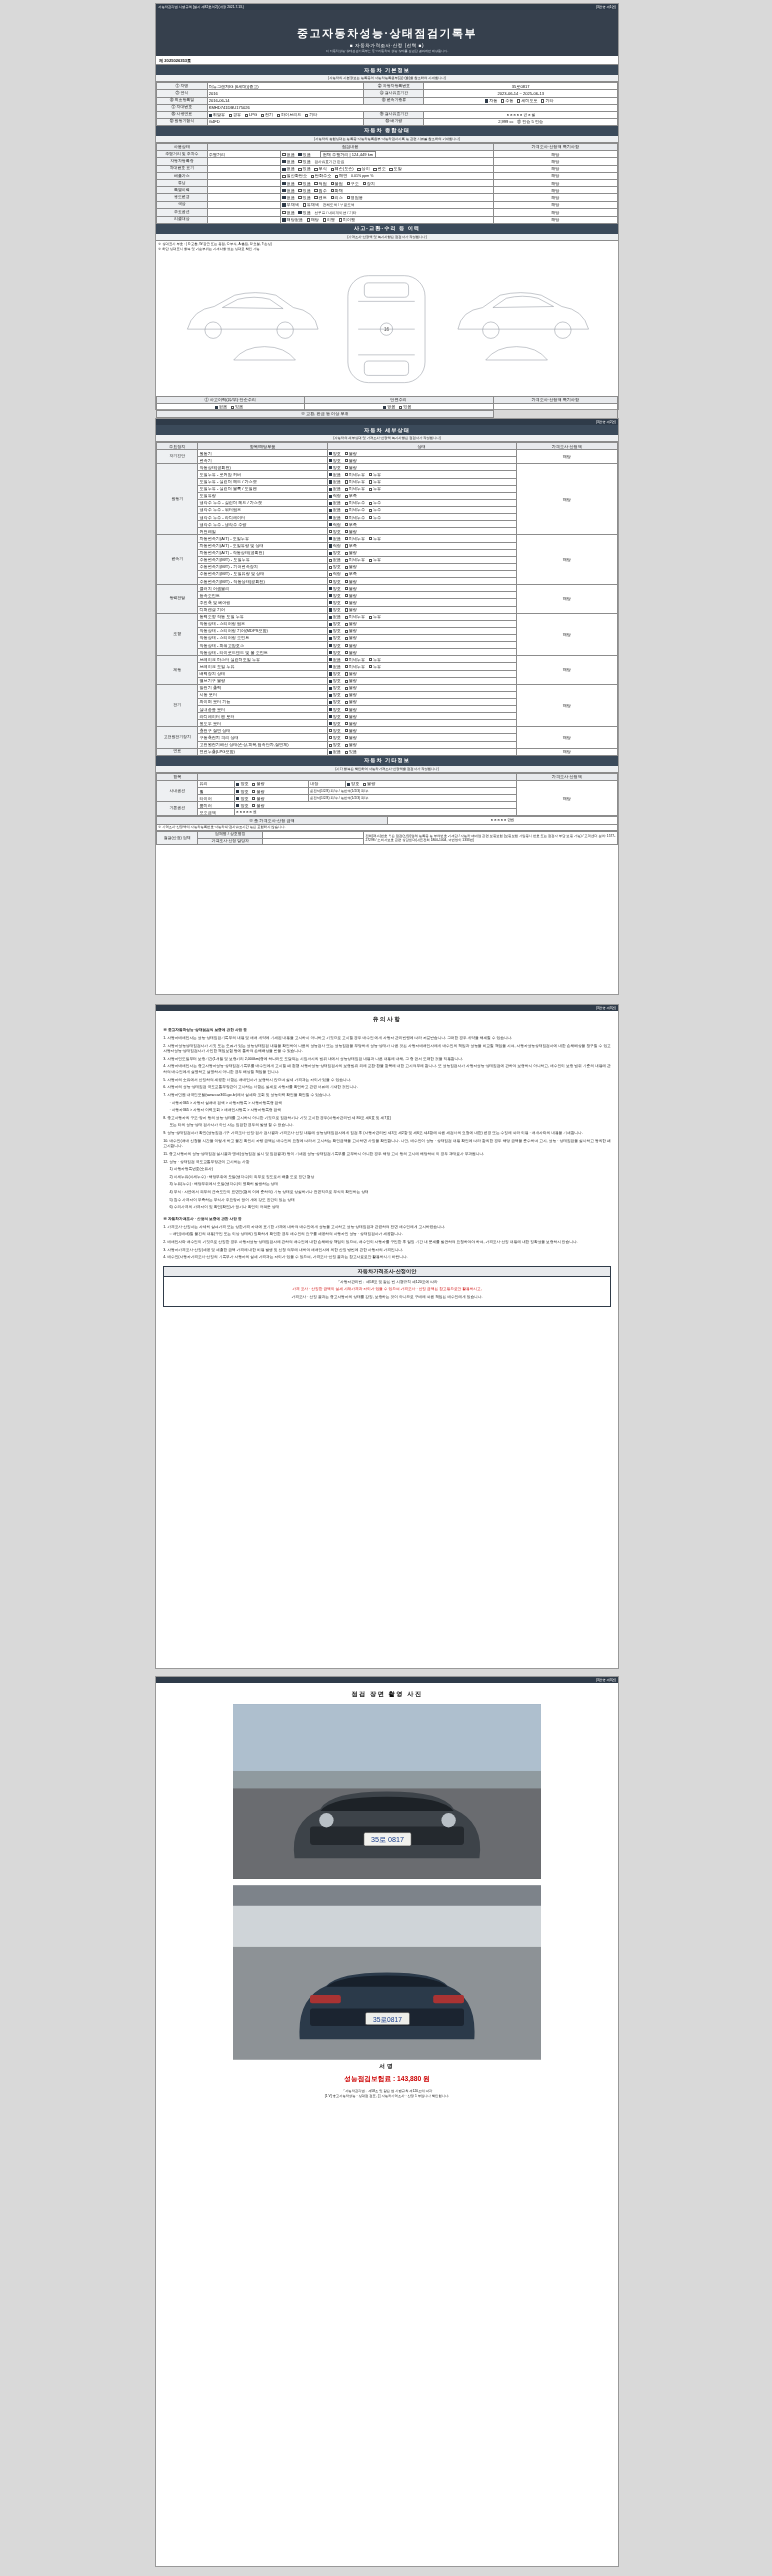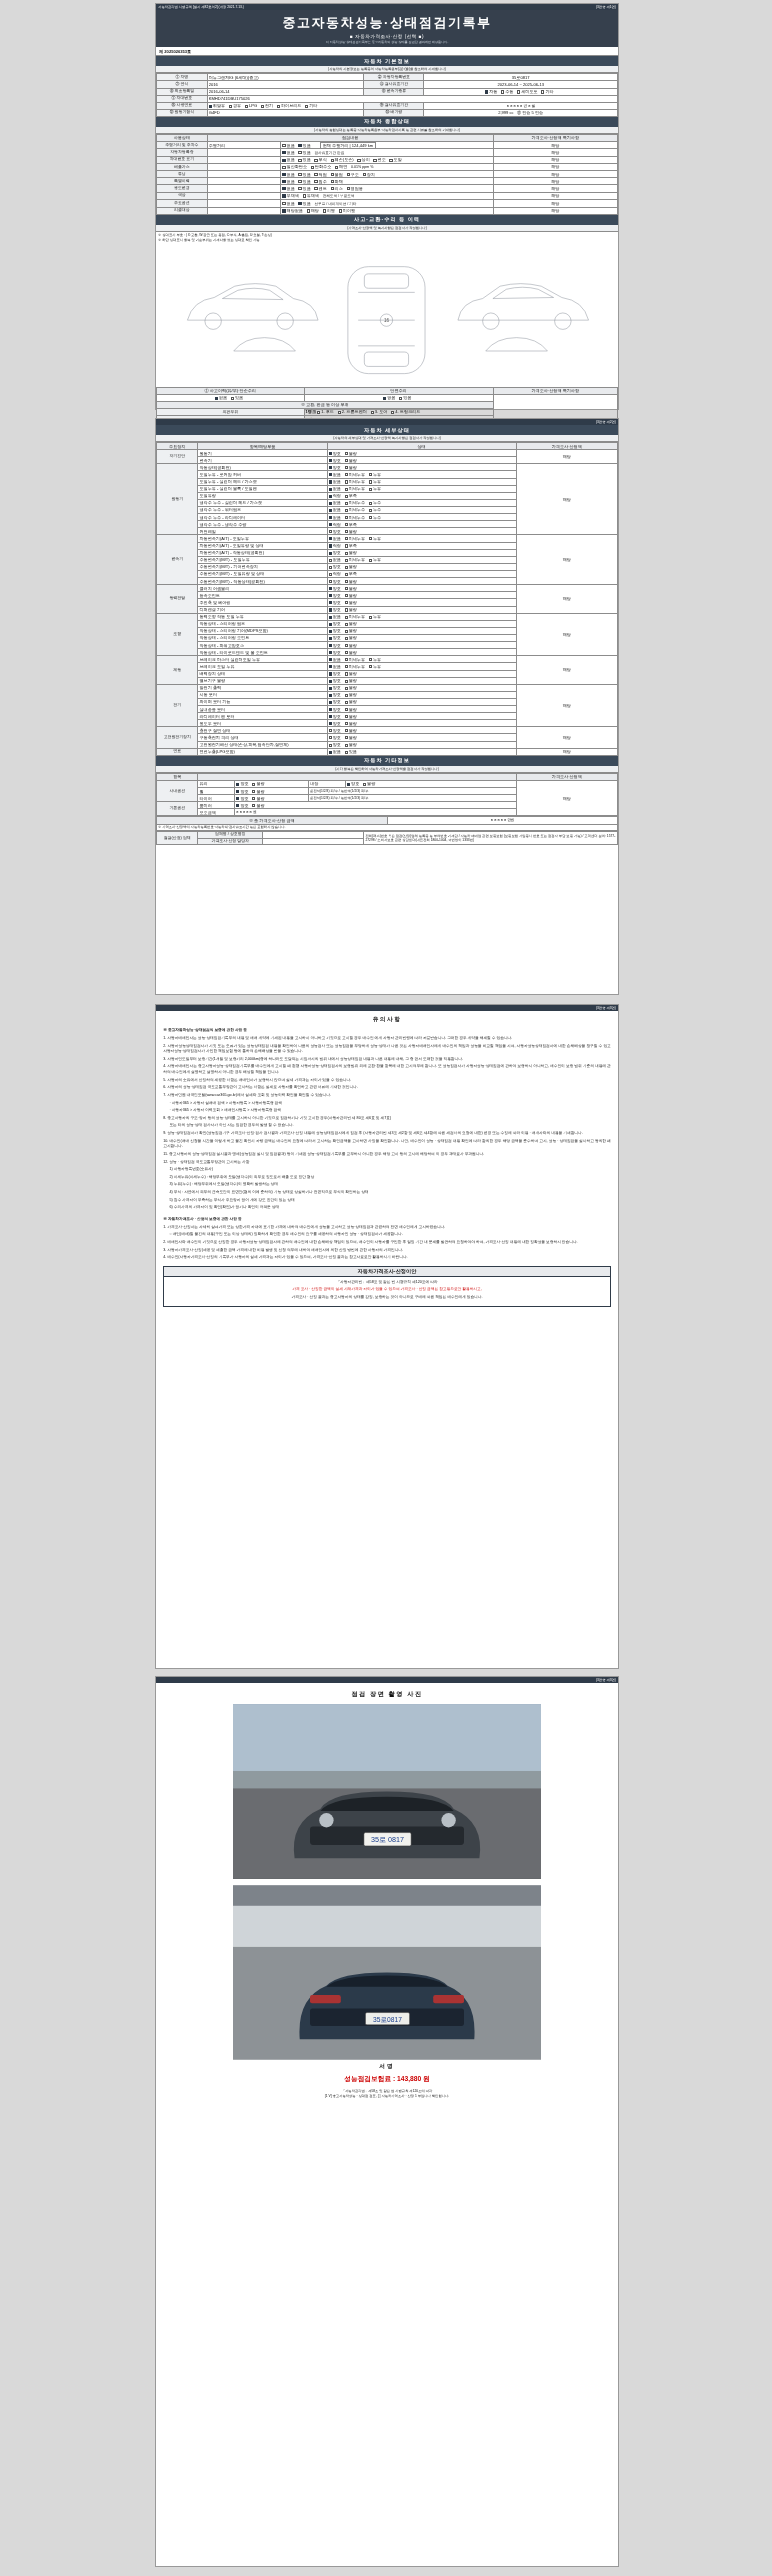--- a/index.html
+++ b/index.html
@@ -18,21 +18,21 @@
   td, th { border:0.5px solid #8c8c8c; padding:0.5px 1px; font-size:4.1px; line-height:1.25; vertical-align:middle; }
   .sub { background:#e8eaed; text-align:center; }
   .lbl { background:#eef0f2; text-align:center; font-size:3.9px; }
   .c { text-align:center; }
   .small { font-size:3.6px; }
   .tiny { font-size:3.3px; }
 
   
   .topbar { background:#2f3b49; color:#fff; font-size:3.3px; padding:1px 2.1px; display:flex; justify-content:space-between; }
   .titleblock { background:#36404d; color:#fff; text-align:center; padding:4.1px 0 3.1px; }
-  .titleblock .t1 { font-size:13px; font-weight:bold; letter-spacing:1.5px; }
+  .titleblock .t1 { font-size:11px; font-weight:bold; letter-spacing:1.5px;margin-top:12px; }
   .titleblock .t2 { font-size:4.6px; margin-top:1.5px; letter-spacing:0.5px; }
   .titleblock .t3 { font-size:3.1px; margin-top:1.5px; color:#cdd5de; }
   .docno { padding:1.5px 3.1px; font-size:4.1px; font-weight:bold; border-bottom:0.5px solid #8c8c8c;}
 
   .sectionbar { background:#3b4a5a; color:#fff; text-align:center; font-weight:bold; font-size:5.2px; padding:1.5px 0; letter-spacing:1px;}
   .sectionnote { background:#eef0f2; text-align:center; font-size:3.3px; padding:1px 0; border-bottom:0.5px solid #8c8c8c;}
 
   .cb { display:inline-block; width:3.1px; height:3.1px; border:0.5px solid #555; margin-right:1px; vertical-align:-0.5px; background:#fff;}
   .cb.on { background:#2f3b49; border-color:#2f3b49; }
   .cb.on::after{ content:""; }

